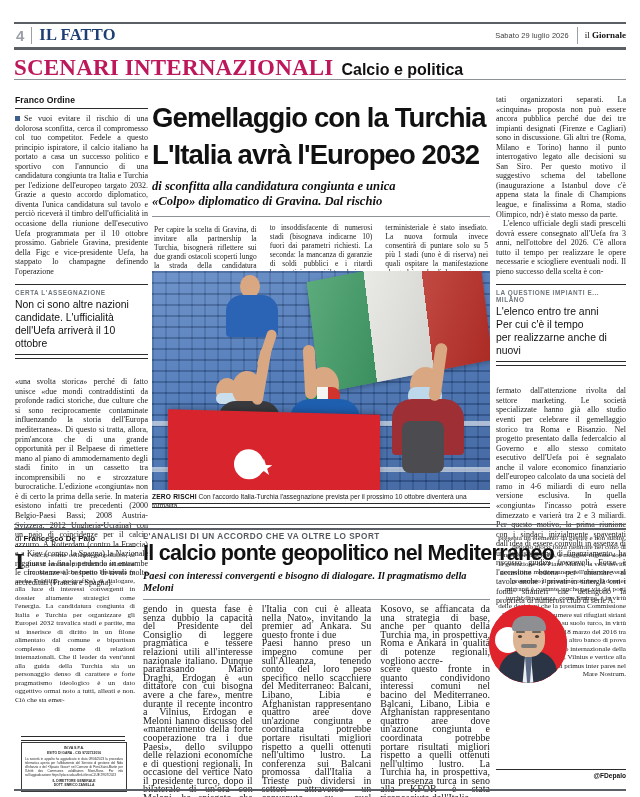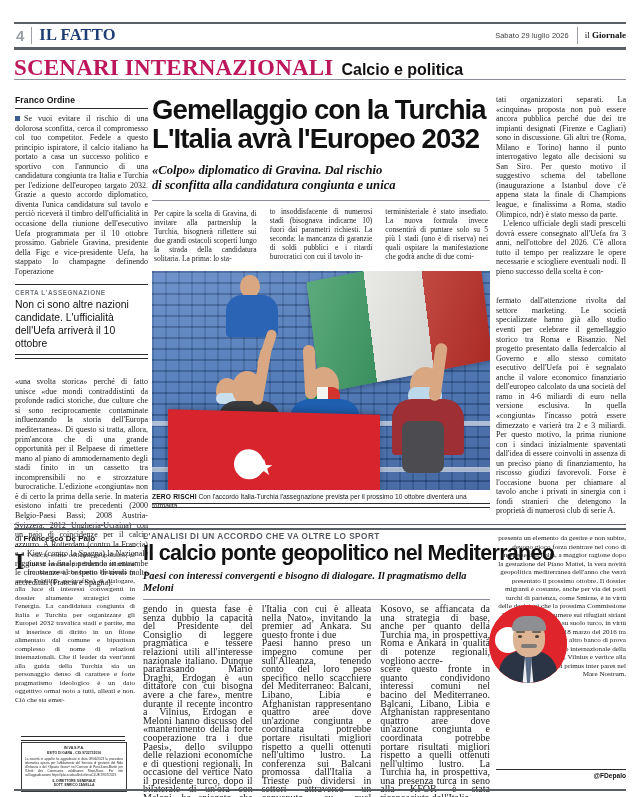--- a/index.html
+++ b/index.html
@@ -83,21 +83,21 @@
     font-family:"Liberation Sans",sans-serif;font-size:10.4px;line-height:13px;
     color:#111;padding-bottom:4px;
   }
 
   
   .hl{
     font-family:"Liberation Sans",sans-serif;font-weight:700;
     font-size:27.5px;line-height:29px;letter-spacing:-0.9px;color:#111;
     margin:0;
   }
-  .hl div{white-space:nowrap;}
+  .hl div{white-space:nowrap;margin-top:8px;}
   .subhl{
     font-family:"Liberation Serif",serif;font-style:italic;font-weight:700;
     font-size:12.6px;line-height:15px;color:#111;margin-top:10px;
   }
   .mid-rule{height:1px;background:#8d9298;margin-top:7px;}
 
   
   .mid-cols{
     margin-top:6px;
     column-count:3;column-gap:9px;
@@ -280,22 +280,22 @@
       <p>«una svolta storica» perché di fatto unisce «due mondi contraddistinti da profonde radici storiche, due culture che si sono reciprocamente contaminate influenzando la storia dell'Europa mediterranea». Di questo si tratta, allora, prim'ancora che di una grande opportunità per il Belpaese di rimettere mano al piano di ammodernamento degli stadi finito in un cassetto tra incomprensibili no e strozzature burocratiche. L'edizione «congiunta» non è di certo la prima della serie. In materia esistono infatti tre precedenti (2000 Belgio-Paesi Bassi; 2008 Austria-Svizzera; 2012 Ungheria-Ucraina) con un paio di coincidenze per il calcio azzurro. A Rotterdam (contro la Francia) e a Kiev (contro la Spagna) la Nazionale raggiunse la finale perdendo in entrambe le circostanze al cospetto di rivali molto accreditati (Francia e Spagna).</p>
     </div>
   </div>
 
   <div class="col-mid">
     <div class="hl">
       <div>Gemellaggio con la Turchia</div>
       <div>L'Italia avrà l'Europeo 2032</div>
     </div>
     <div class="subhl">
+      <div>di sconfitta alla candidatura congiunta e unica</div>
       <div>«Colpo» diplomatico di Gravina. Dal rischio</div>
-      <div>di sconfitta alla candidatura congiunta e unica</div>
     </div>
     <div class="mid-rule"></div>
     <div class="mid-cols">
       <p>Per capire la scelta di Gravina, di invitare alla partnership la Turchia, bisognerà riflettere sui due grandi ostacoli scoperti lungo la strada della candidatura solitaria. La prima: lo sta-</p>
       <p>to insoddisfacente di numerosi stadi (bisognava indicarne 10) fuori dai parametri richiesti. La seconda: la mancanza di garanzie di soldi pubblici e i ritardi burocratici con cui il tavolo in-</p>
       <p>terministeriale è stato insediato. La nuova formula invece consentirà di puntare solo su 5 più 1 stadi (uno è di riserva) nei quali ospitare la manifestazione che godrà anche di due comi-</p>
     </div>
   </div>
 
   <div class="photo">
@@ -334,20 +334,30 @@
 
   <div class="caption"><b>ZERO RISCHI</b> <span>Con l'accordo Italia-Turchia l'assegnazione prevista per il prossimo 10 ottobre diventerà una formalità</span></div>
   <div class="caption-rule"></div>
 
   <div class="col-right">
     <div class="bodytext">
       <p>tati organizzatori separati. La «cinquina» proposta non può essere ancora pubblica perché due dei tre impianti designati (Firenze e Cagliari) sono in discussione. Gli altri tre (Roma, Milano e Torino) hanno il punto interrogativo legato alle decisioni su San Siro. Per questo motivo il suggestivo schema del tabellone (inaugurazione a Istanbul dove c'è appena stata la finale di Champions league, e finalissima a Roma, stadio Olimpico, ndr) è stato messo da parte.</p>
       <p>L'elenco ufficiale degli stadi prescelti dovrà essere consegnato all'Uefa fra 3 anni, nell'ottobre del 2026. C'è allora tutto il tempo per realizzare le opere necessarie e sciogliere eventuali nodi. Il pieno successo della scelta è con-</p>
     </div>
 
+    <div class="sumbox">
+      <div class="sum-rule-top"></div>
+      <div class="sum-kicker">LA QUESTIONE IMPIANTI E... MILANO</div>
+      <div class="sum-title">
+        <div>L'elenco entro tre anni</div>
+        <div>Per cui c'è il tempo</div>
+        <div>per realizzarne anche di nuovi</div>
+      </div>
+      <div class="sum-rule-dbl"></div>
+    </div>
 
     <div class="bodytext" style="margin-top:20px">
       <p>fermato dall'attenzione rivolta dal settore marketing. Le società specializzate hanno già allo studio eventi per celebrare il gemellaggio storico tra Roma e Bisanzio. Nel progetto presentato dalla federcalcio al Governo e allo stesso comitato esecutivo dell'Uefa poi è segnalato anche il valore economico finanziario dell'europeo calcolato da una società del ramo in 4-6 miliardi di euro nella versione esclusiva. In quella «congiunta» l'incasso potrà essere dimezzato e varierà tra 2 e 3 miliardi. Per questo motivo, la prima riunione con i sindaci inizialmente spaventati dall'idea di essere coinvolti in assenza di un preciso piano di finanziamento, ha riscosso giudizi favorevoli. Forse è l'occasione buona per chiamare al tavolo anche i privati in sinergia con i fondi stranieri che detengono la proprietà di numerosi club di serie A.</p>
     </div>
   </div>
 
   <div class="bot-rule"></div>
 
   <div class="b-left">
     <div class="b-byline"><span>di </span><b>Francesco De Palo</b></div>

